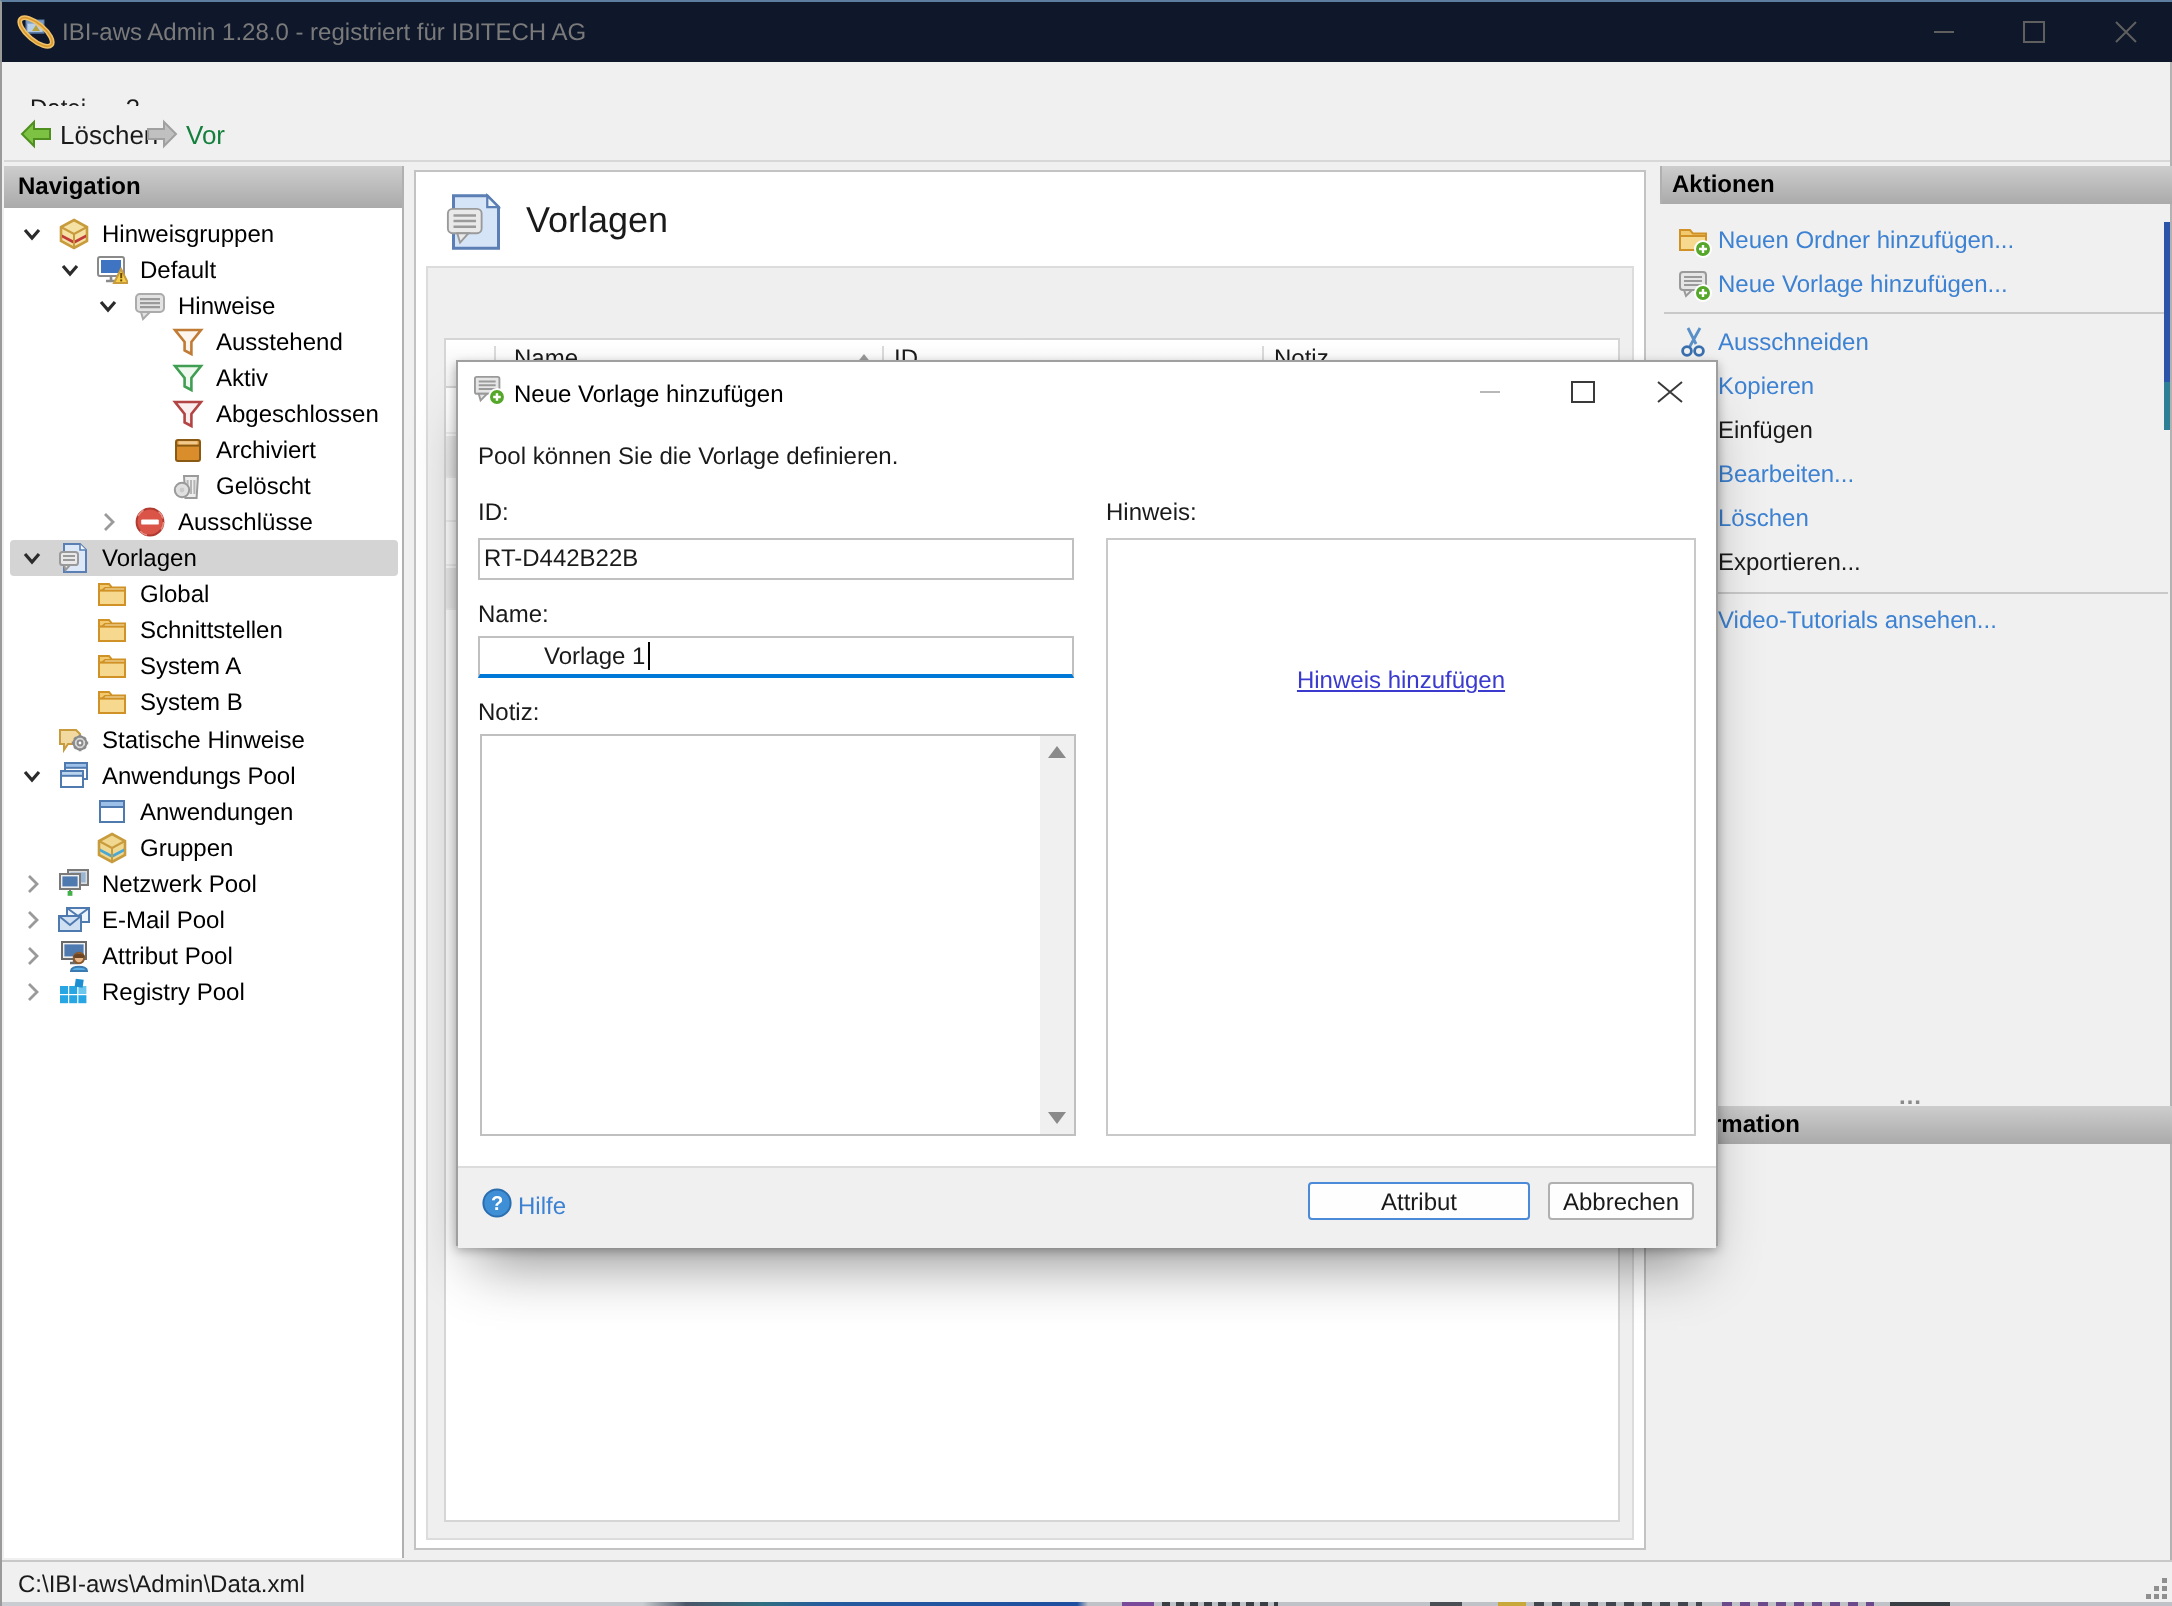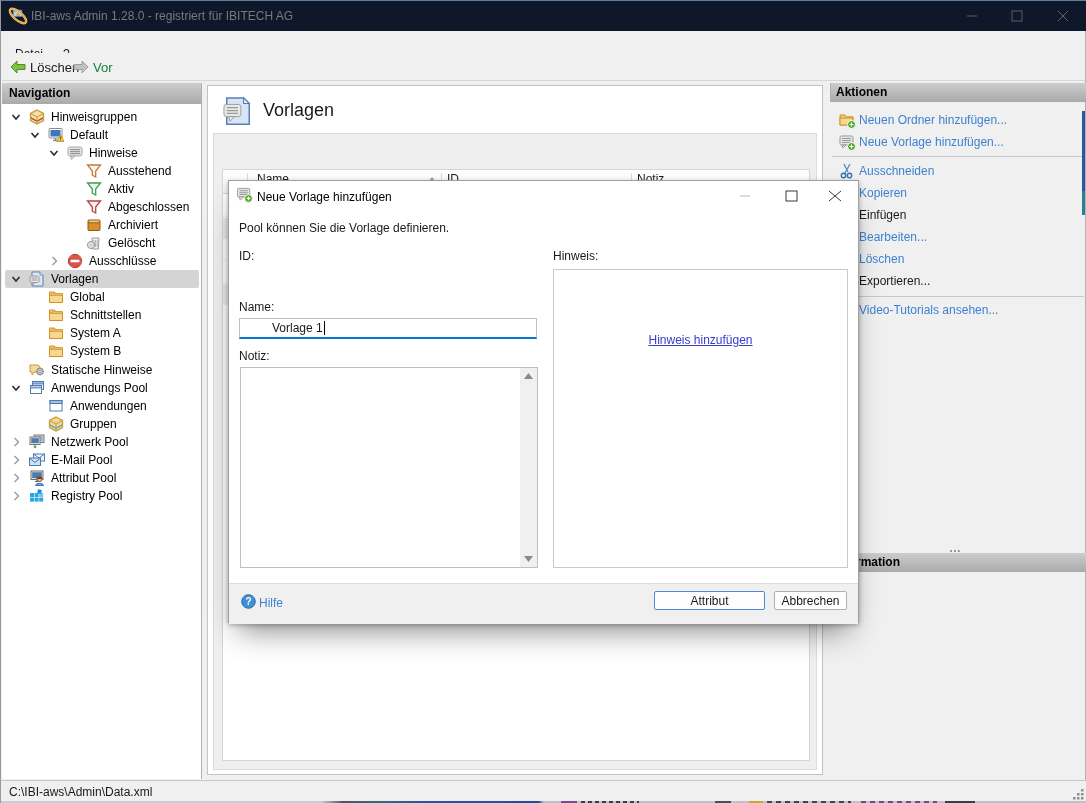--- a/index.html
+++ b/index.html
@@ -458,20 +458,21 @@
     <span class="dlg-title">Neue Vorlage hinzufügen</span>
     <svg class="abs" style="left:500px;top:5px" width="120" height="20" viewBox="0 0 120 20">
       <path d="M11 10 H21" stroke="#b8b8b8" stroke-width="1"></path>
       <rect x="57" y="5" width="11" height="10" fill="none" stroke="#3a3a3a" stroke-width="1"></rect>
       <path d="M100 5 L112 15 M112 5 L100 15" stroke="#3a3a3a" stroke-width="1"></path>
     </svg>
 
     <span class="dlg-sub">Pool können Sie die Vorlage definieren.</span>
 
     <span class="dlg-lbl" style="left:10px;top:68px;">ID:</span>
+    <div class="dlg-input" style="top:88px;">RT-D442B22B</div>
 
     <span class="dlg-lbl" style="left:10px;top:119px;">Name:</span>
     <div class="dlg-input" style="top:137px;border-bottom:2px solid #0078d7;padding-left:32px;">Vorlage 1<span style="border-left:1px solid #000;margin-left:1px;"></span></div>
 
     <span class="dlg-lbl" style="left:10px;top:168px;">Notiz:</span>
     <div class="abs" style="left:11px;top:186px;width:298px;height:201px;border:1px solid #c0c0c0;background:#fff;">
       <div class="abs" style="right:0;top:0;width:17px;height:199px;background:#f0f0f0;">
         <svg class="abs" style="left:3px;top:4px" width="11" height="9">
             <path d="M5.5 1 L10 7 H1 Z" fill="#8a8a8a"></path>
           </svg>

